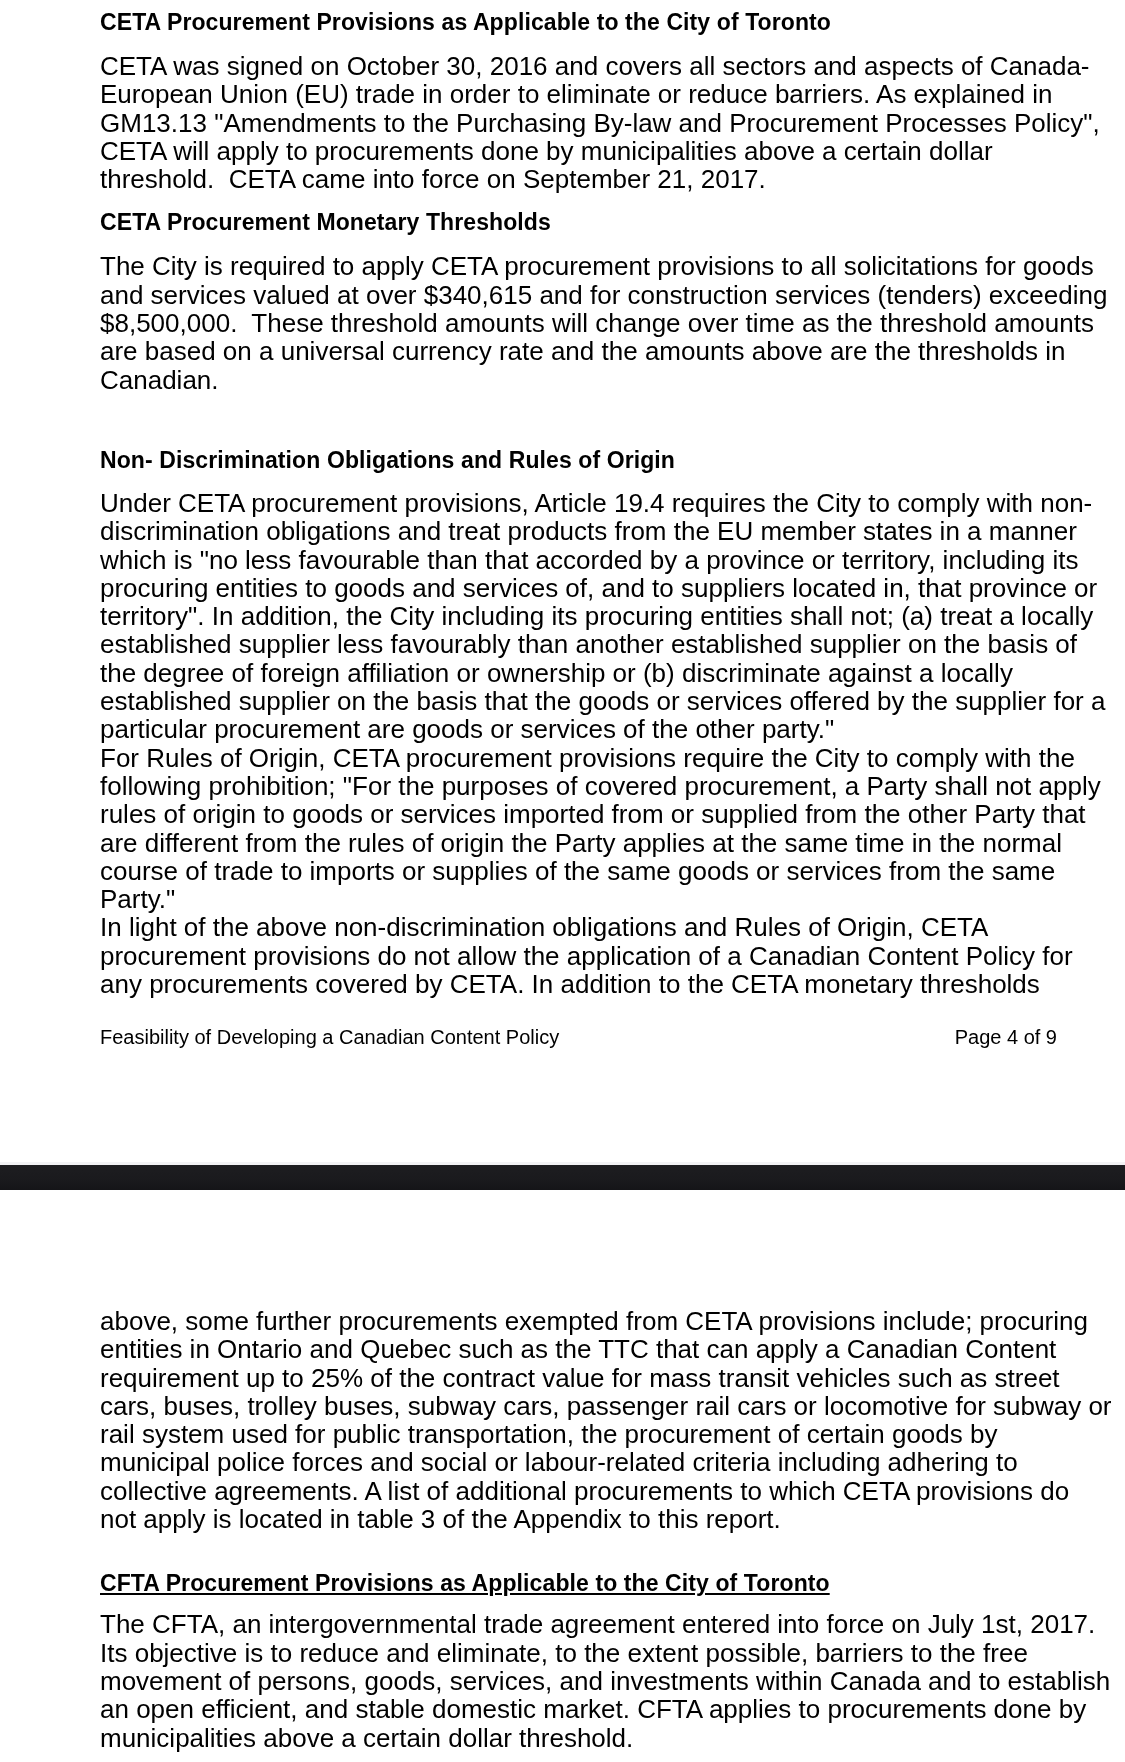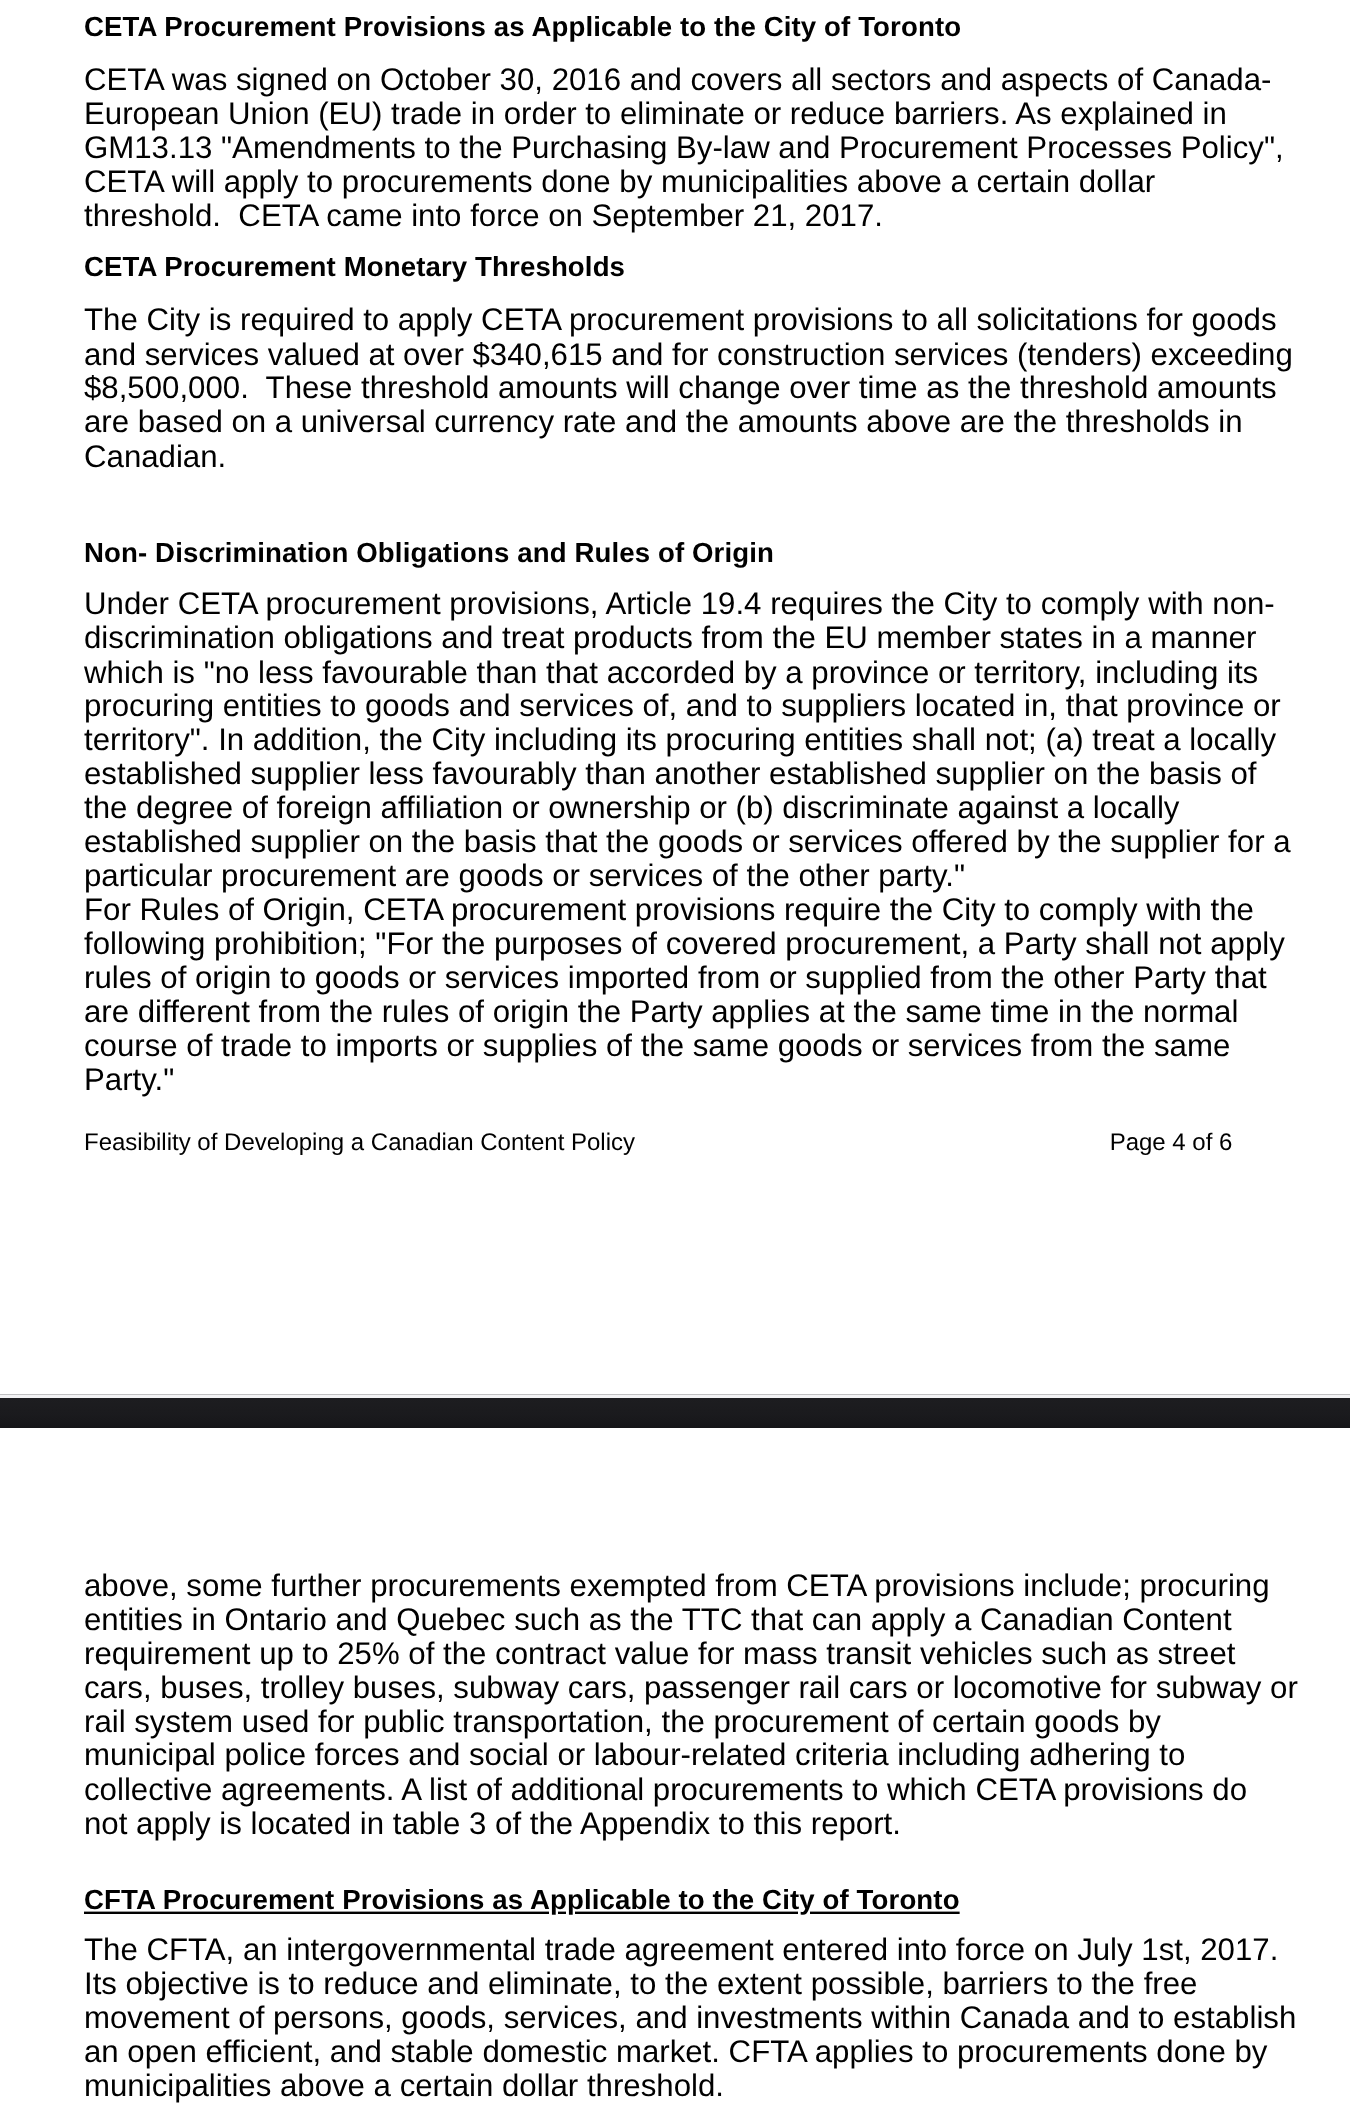--- a/index.html
+++ b/index.html
@@ -10,21 +10,21 @@
   body {
     width: 1125px;
     height: 1762px;
     font-family: "Liberation Sans", "DejaVu Sans", sans-serif;
     color: #000000;
     overflow: hidden;
     position: relative;
   }
   .page {
     box-sizing: border-box;
-    padding-left: 70px;
+    padding-left: 100px;
     padding-right: 30px;
     background: #ffffff;
   }
   .page1 {
     height: 1162px;
     padding-top: 8px;
   }
   .page2 {
     height: 644px;
     padding-top: 117px;
@@ -96,24 +96,27 @@
 established supplier on the basis that the goods or services offered by the supplier for a
 particular procurement are goods or services of the other party."</p>
 
   <p class="body pgap">For Rules of Origin, CETA procurement provisions require the City to comply with the
 following prohibition; "For the purposes of covered procurement, a Party shall not apply
 rules of origin to goods or services imported from or supplied from the other Party that
 are different from the rules of origin the Party applies at the same time in the normal
 course of trade to imports or supplies of the same goods or services from the same
 Party."</p>
 
+  <p class="body pgap">In light of the above non-discrimination obligations and Rules of Origin, CETA
+procurement provisions do not allow the application of a Canadian Content Policy for
+any procurements covered by CETA. In addition to the CETA monetary thresholds</p>
 
   <div class="footer">
     <span>Feasibility of Developing a Canadian Content Policy</span>
-    <span>Page 4 of 6</span>
+    <span>Page 4 of 9</span>
   </div>
 </div>
 
 <div class="separator" style="background-color: rgb(26, 26, 29);"></div>
 
 <div class="page page2">
   <p class="body">above, some further procurements exempted from CETA provisions include; procuring
 entities in Ontario and Quebec such as the TTC that can apply a Canadian Content
 requirement up to 25% of the contract value for mass transit vehicles such as street
 cars, buses, trolley buses, subway cars, passenger rail cars or locomotive for subway or

